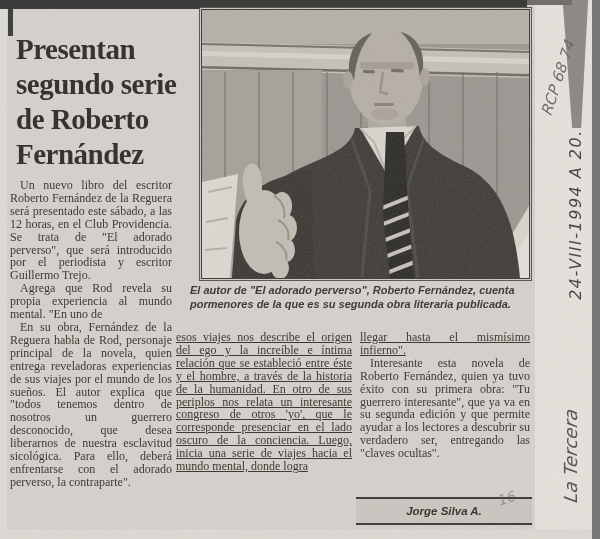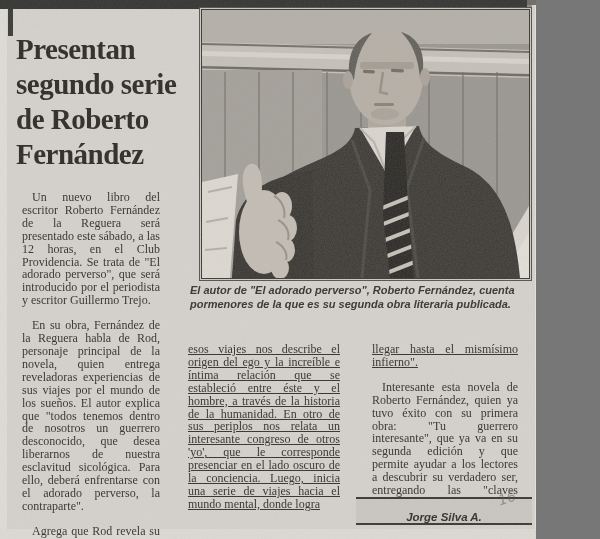--- a/index.html
+++ b/index.html
@@ -1,51 +1,51 @@
 <!DOCTYPE html>
 <html><head>
 <meta charset="utf-8">
 <style>
   html,body{margin:0;padding:0;background:#777;}
-  .scan{position:relative;width:536px;height:539px;overflow:hidden;
+  .scan{position:relative;width:592px;height:539px;overflow:hidden;
         background:#d6d3ce;font-family:"Liberation Serif",serif;}
   
   .top-edge{position:absolute;left:0;top:0;width:527px;height:9px;background:#343432;}
   .top-edge2{position:absolute;left:527px;top:0;width:45px;height:5px;background:#6d6b68;}
   .left-notch{position:absolute;left:8px;top:9px;width:5px;height:27px;background:#3a3a38;}
   .left-strip{position:absolute;left:0;top:9px;width:7px;height:530px;background:#e0ddd8;}
   .bottom-strip{position:absolute;left:0;top:529px;width:600px;height:10px;background:#dedbd5;}
   .right-margin{position:absolute;left:535px;top:0;width:65px;height:539px;background:#e7e4de;}
   .wedge{position:absolute;right:0;top:0;width:32px;height:128px;background:#8b8884;
          clip-path:polygon(8% 0,88% 0,66% 100%,38% 100%);}
   
   .headline{position:absolute;left:16px;top:32px;width:182px;
             font-weight:bold;font-size:29px;line-height:35px;color:#2e2b27;
             letter-spacing:-0.5px;}
   .headline span{display:block;}
   
   .col{position:absolute;font-size:12px;line-height:12.9px;color:#353229;
        text-align:justify;}
-  .col p{margin:12px;text-indent:10px;}
+  .col p{margin:0;text-indent:10px;}
   .col p.noind{text-indent:0;text-decoration:underline;}
   .col1{left:10px;top:179px;width:162px;}
   .col2{left:176px;top:331px;width:176px;}
   .col3{left:360px;top:331px;width:170px;}
   
   .photo-frame{position:absolute;left:199px;top:7px;width:331px;height:272px;
                background:#cfccc6;border:1px solid #55524e;}
   .photo-frame svg{position:absolute;left:1px;top:1px;border:1px solid #3c3935;}
   
   .caption{position:absolute;left:190px;top:283px;width:344px;margin:0;
            font-family:"Liberation Sans",sans-serif;font-weight:bold;font-style:italic;
            font-size:11px;line-height:14px;color:#37342f;}
   
   .byline-box{position:absolute;left:356px;top:497px;width:176px;height:24px;
               background:#cbc8c2;border-top:2px solid #3a3734;border-bottom:2px solid #3a3734;
-              display:flex;align-items:flex-end;justify-content:center;}
+              display:flex;align-items:center;justify-content:center;}
   .byline-box span{font-family:"Liberation Sans",sans-serif;font-weight:bold;
                    font-style:italic;font-size:11.5px;color:#333029;}
   
   .hw{position:absolute;font-family:"DejaVu Sans",sans-serif;font-style:italic;
       white-space:nowrap;}
   .hw-code{left:505px;top:48px;width:120px;font-size:15px;color:#6b6660;
            transform:rotate(-72deg) skewX(-6deg);}
   .hw-date{left:455px;top:205px;width:240px;font-size:16px;letter-spacing:1.5px;
            color:#45423e;transform:rotate(-90deg);text-align:center;}
   .hw-paper{left:495px;top:445px;width:150px;font-size:18px;color:#55514c;
@@ -69,22 +69,22 @@
 
   <h1 class="headline" style="margin:0;">
     <span>Presentan</span>
     <span>segundo serie</span>
     <span>de Roberto</span>
     <span>Fernández</span>
   </h1>
 
   <div class="col col1">
     <p>Un nuevo libro del escritor Roberto Fernández de la Reguera será presentado este sábado, a las 12 horas, en el Club Providencia. Se trata de "El adorado perverso", que será introducido por el periodista y escritor Guillermo Trejo.</p>
+    <p>Agrega que Rod revela su propia experiencia al mundo mental. "En uno de</p>
     <p>En su obra, Fernández de la Reguera habla de Rod, personaje principal de la novela, quien entrega reveladoras experiencias de sus viajes por el mundo de los sueños. El autor explica que "todos tenemos dentro de nosotros un guerrero desconocido, que desea liberarnos de nuestra esclavitud sicológica. Para ello, deberá enfrentarse con el adorado perverso, la contraparte".</p>
-    <p>Agrega que Rod revela su propia experiencia al mundo mental. "En uno de</p>
   </div>
 
   <div class="photo-frame">
     <svg viewBox="0 0 327 268" width="327" height="268">
       <defs>
         <clipPath id="tieclip">
             <path d="M184,122 L202,122 L207,210 L212,268 L188,268 L181,205 Z"></path>
           </clipPath>
         <filter id="grain2" x="0" y="0" width="100%" height="100%">
           <feTurbulence type="fractalNoise" baseFrequency="0.8" numOctaves="2" stitchTiles="stitch"></feTurbulence>

